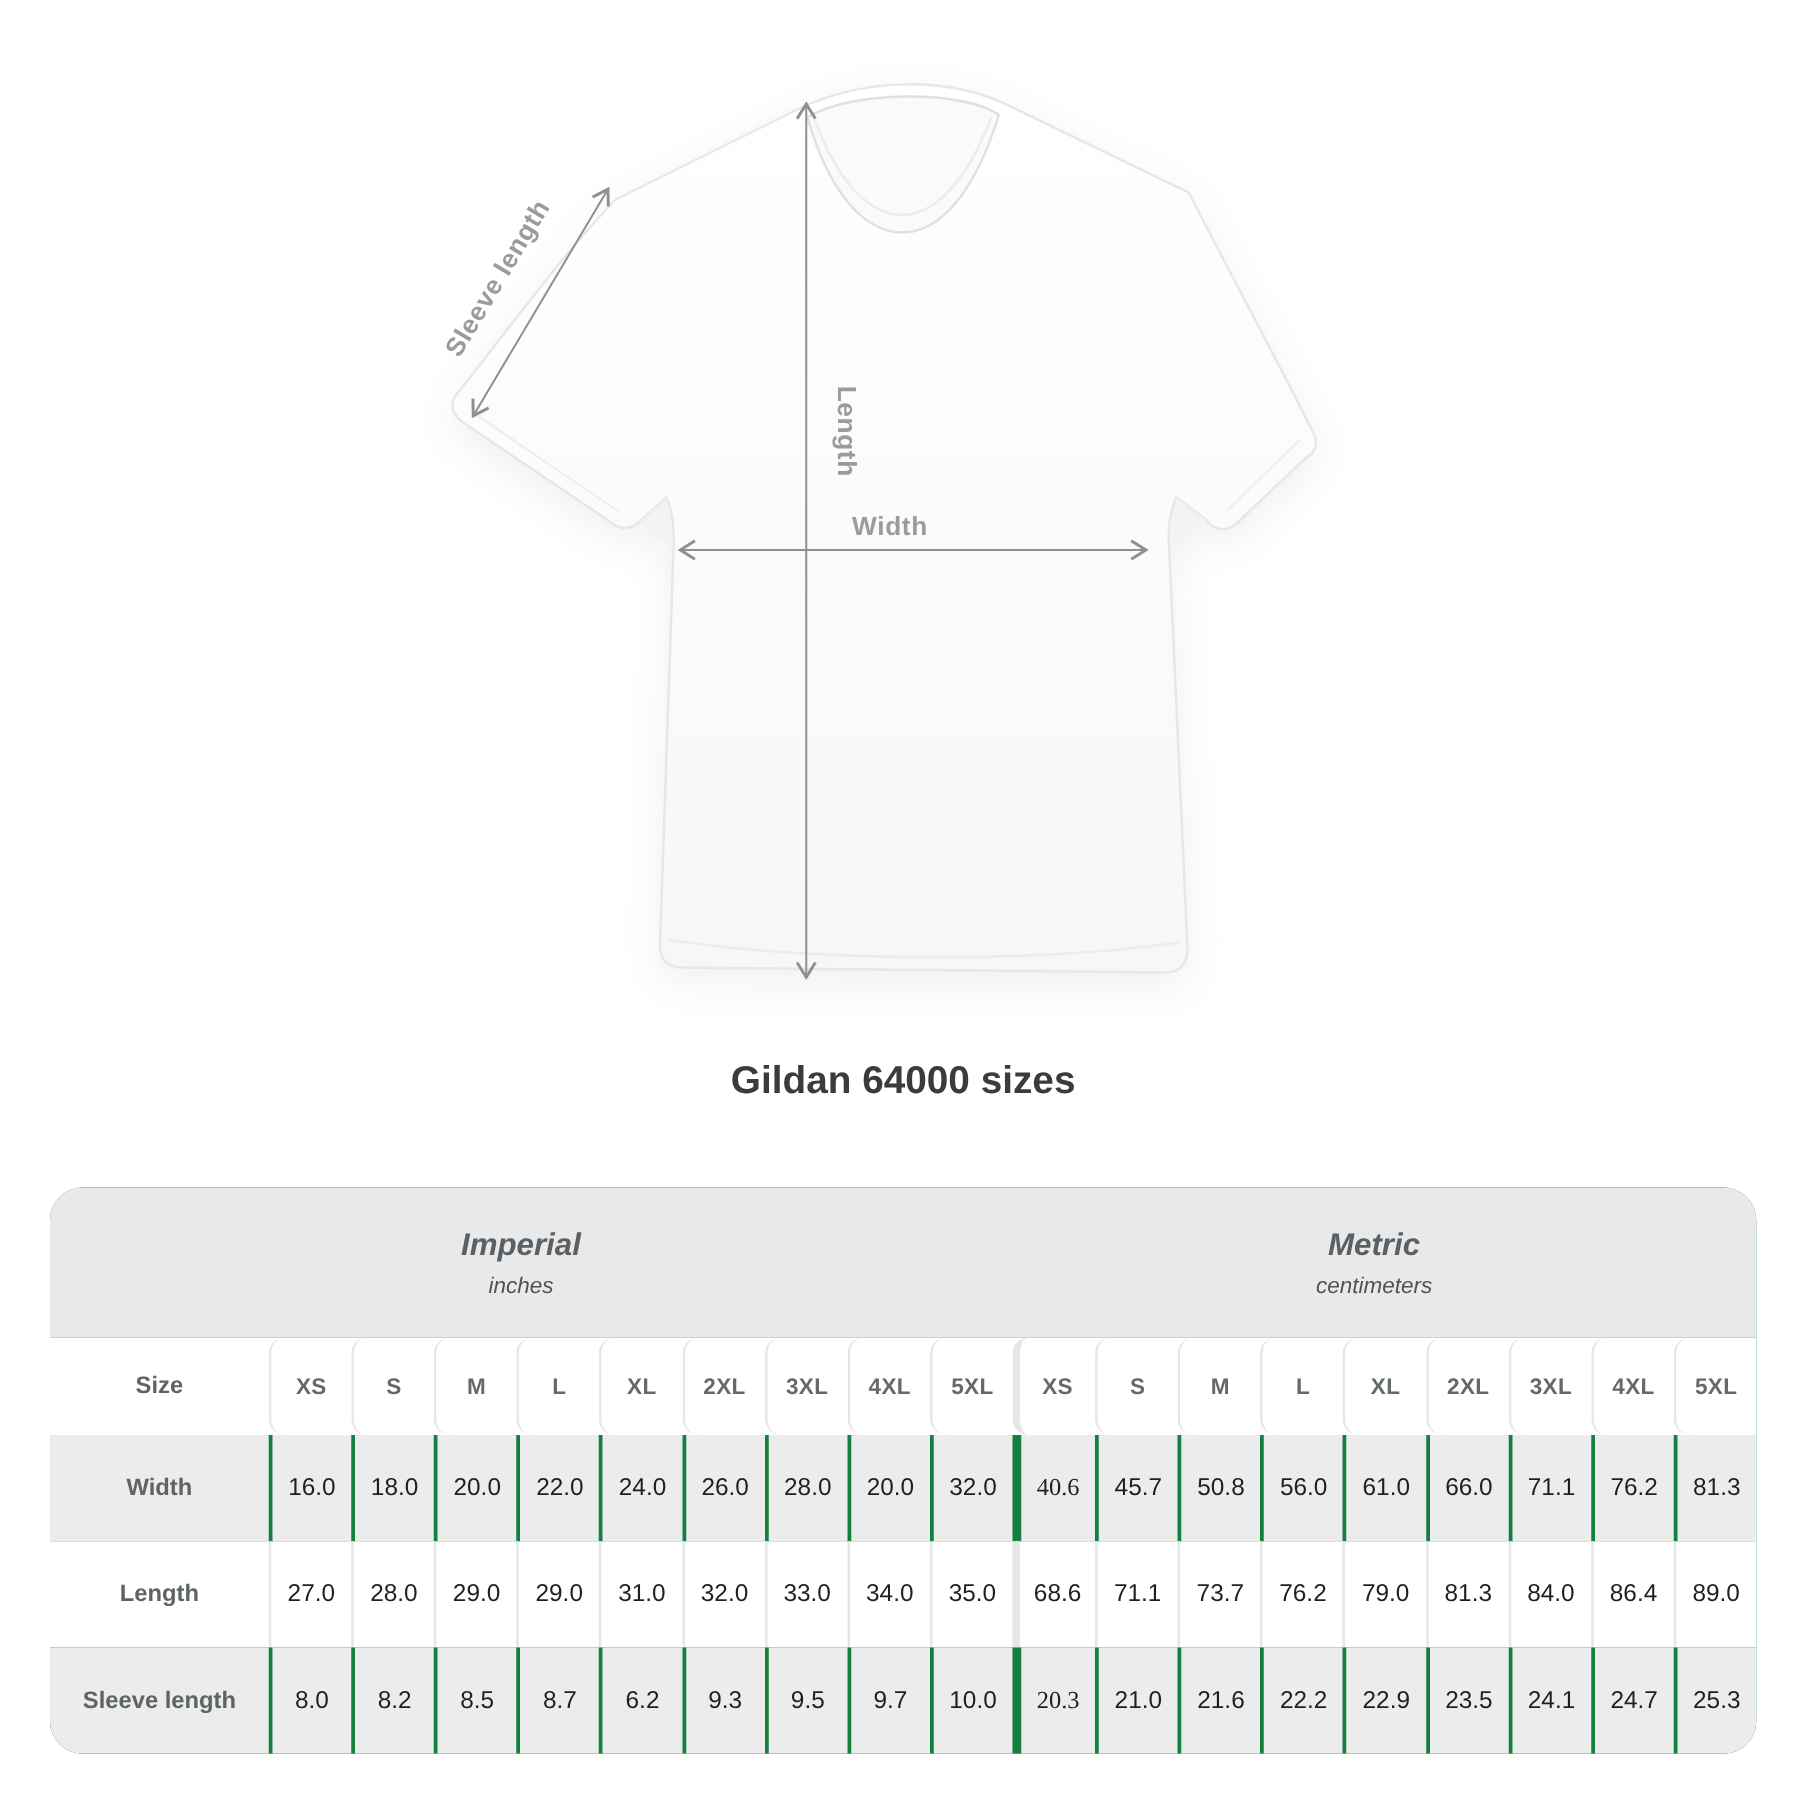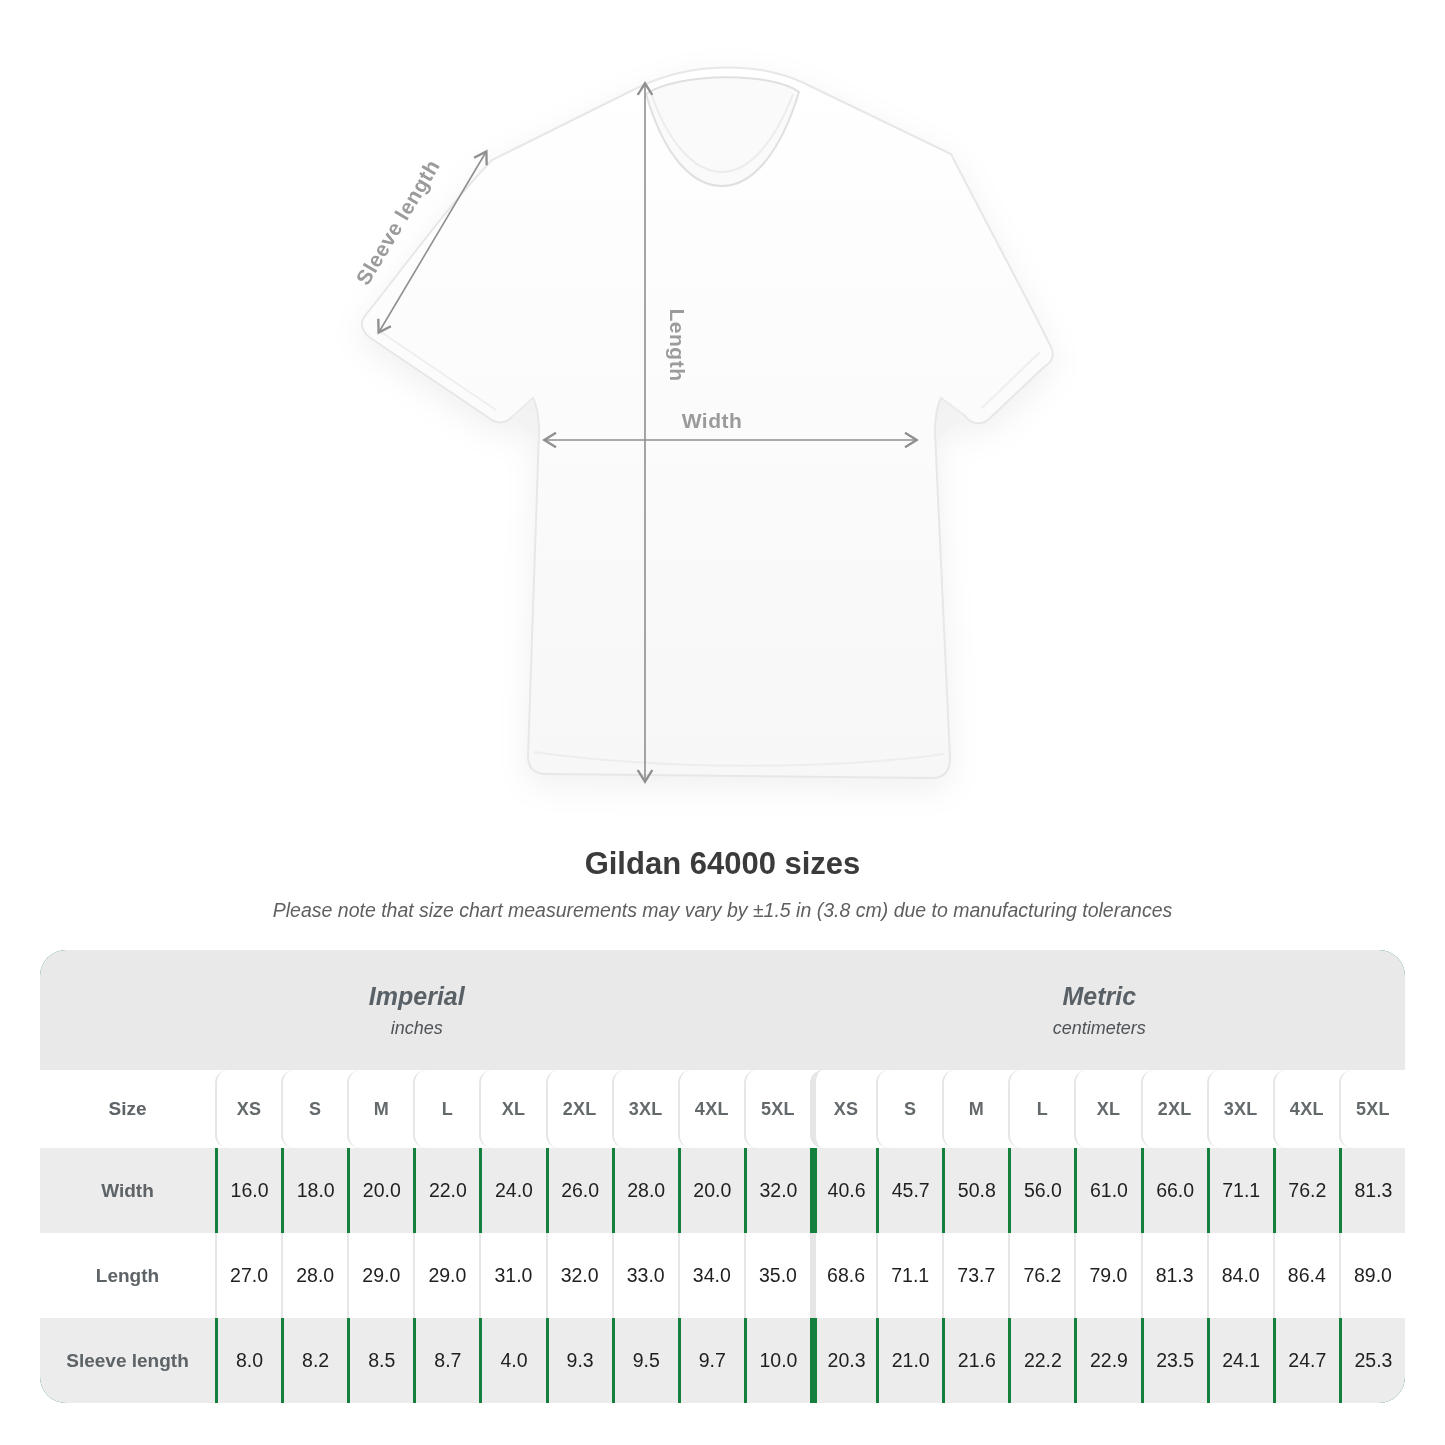--- a/index.html
+++ b/index.html
@@ -33,21 +33,21 @@
   .drow{height:85px;}
   .r-gray{background:#ececec;}
   .r-white{background:#ffffff;}
   .cell{display:flex;align-items:center;justify-content:center;min-width:0;}
 
   .trow.sizes .cell:nth-child(n+2),
   .drow.r-white .cell:nth-child(n+2){border-left:2px solid #e6e6e6;}
   .drow.r-gray  .cell:nth-child(n+2){border-left:3px solid #15803d;}
   .trow.sizes .cell:nth-child(11),
   .drow.r-white .cell:nth-child(11){border-left-width:6px;}
-  .drow.r-gray  .cell:nth-child(11){border-left-width:7px;}
+  .drow.r-gray  .cell:nth-child(11){border-left-width:7px;font-family:Liberation Serif, serif;}
 
   .lbl{font-weight:bold;font-size:19px;color:#5d6366;}
   .szh{font-weight:bold;font-size:18px;color:#64696c;letter-spacing:.3px;border-radius:13px;}
   .val{font-size:19.5px;color:#1f1f1f;}
 </style>
 </head>
 <body>
 
 <div class="page">
 
@@ -103,21 +103,20 @@
         <line x1="379" y1="332" x2="486" y2="152" marker-start="url(#ah)" marker-end="url(#ah)"></line>
       </g>
 
       <text class="anno" x="712" y="428">Width</text>
       <text class="anno" transform="translate(670 345) rotate(90)">Length</text>
       <text class="anno" transform="translate(404 226) rotate(-59)">Sleeve length</text>
     </svg>
   </div>
 
   <h1 class="page-title">Gildan 64000 sizes</h1>
-  <p class="subtitle">Please note that size chart measurements may vary by ±1.5 in (3.8 cm) due to manufacturing tolerances</p>
 
   <div class="size-table">
     <div class="unit-header">
       <div class="unit imperial">
         <div class="unit-name">Imperial</div>
         <div class="unit-sub">inches</div>
       </div>
       <div class="unit metric">
         <div class="unit-name">Metric</div>
         <div class="unit-sub">centimeters</div>
@@ -186,21 +185,21 @@
           <div class="cell val">84.0</div>
           <div class="cell val">86.4</div>
           <div class="cell val">89.0</div>
         </div>
         <div class="trow drow r-gray">
           <div class="cell lbl">Sleeve length</div>
           <div class="cell val">8.0</div>
           <div class="cell val">8.2</div>
           <div class="cell val">8.5</div>
           <div class="cell val">8.7</div>
-          <div class="cell val">4.0</div>
+          <div class="cell val">6.2</div>
           <div class="cell val">9.3</div>
           <div class="cell val">9.5</div>
           <div class="cell val">9.7</div>
           <div class="cell val">10.0</div>
           <div class="cell val">20.3</div>
           <div class="cell val">21.0</div>
           <div class="cell val">21.6</div>
           <div class="cell val">22.2</div>
           <div class="cell val">22.9</div>
           <div class="cell val">23.5</div>

